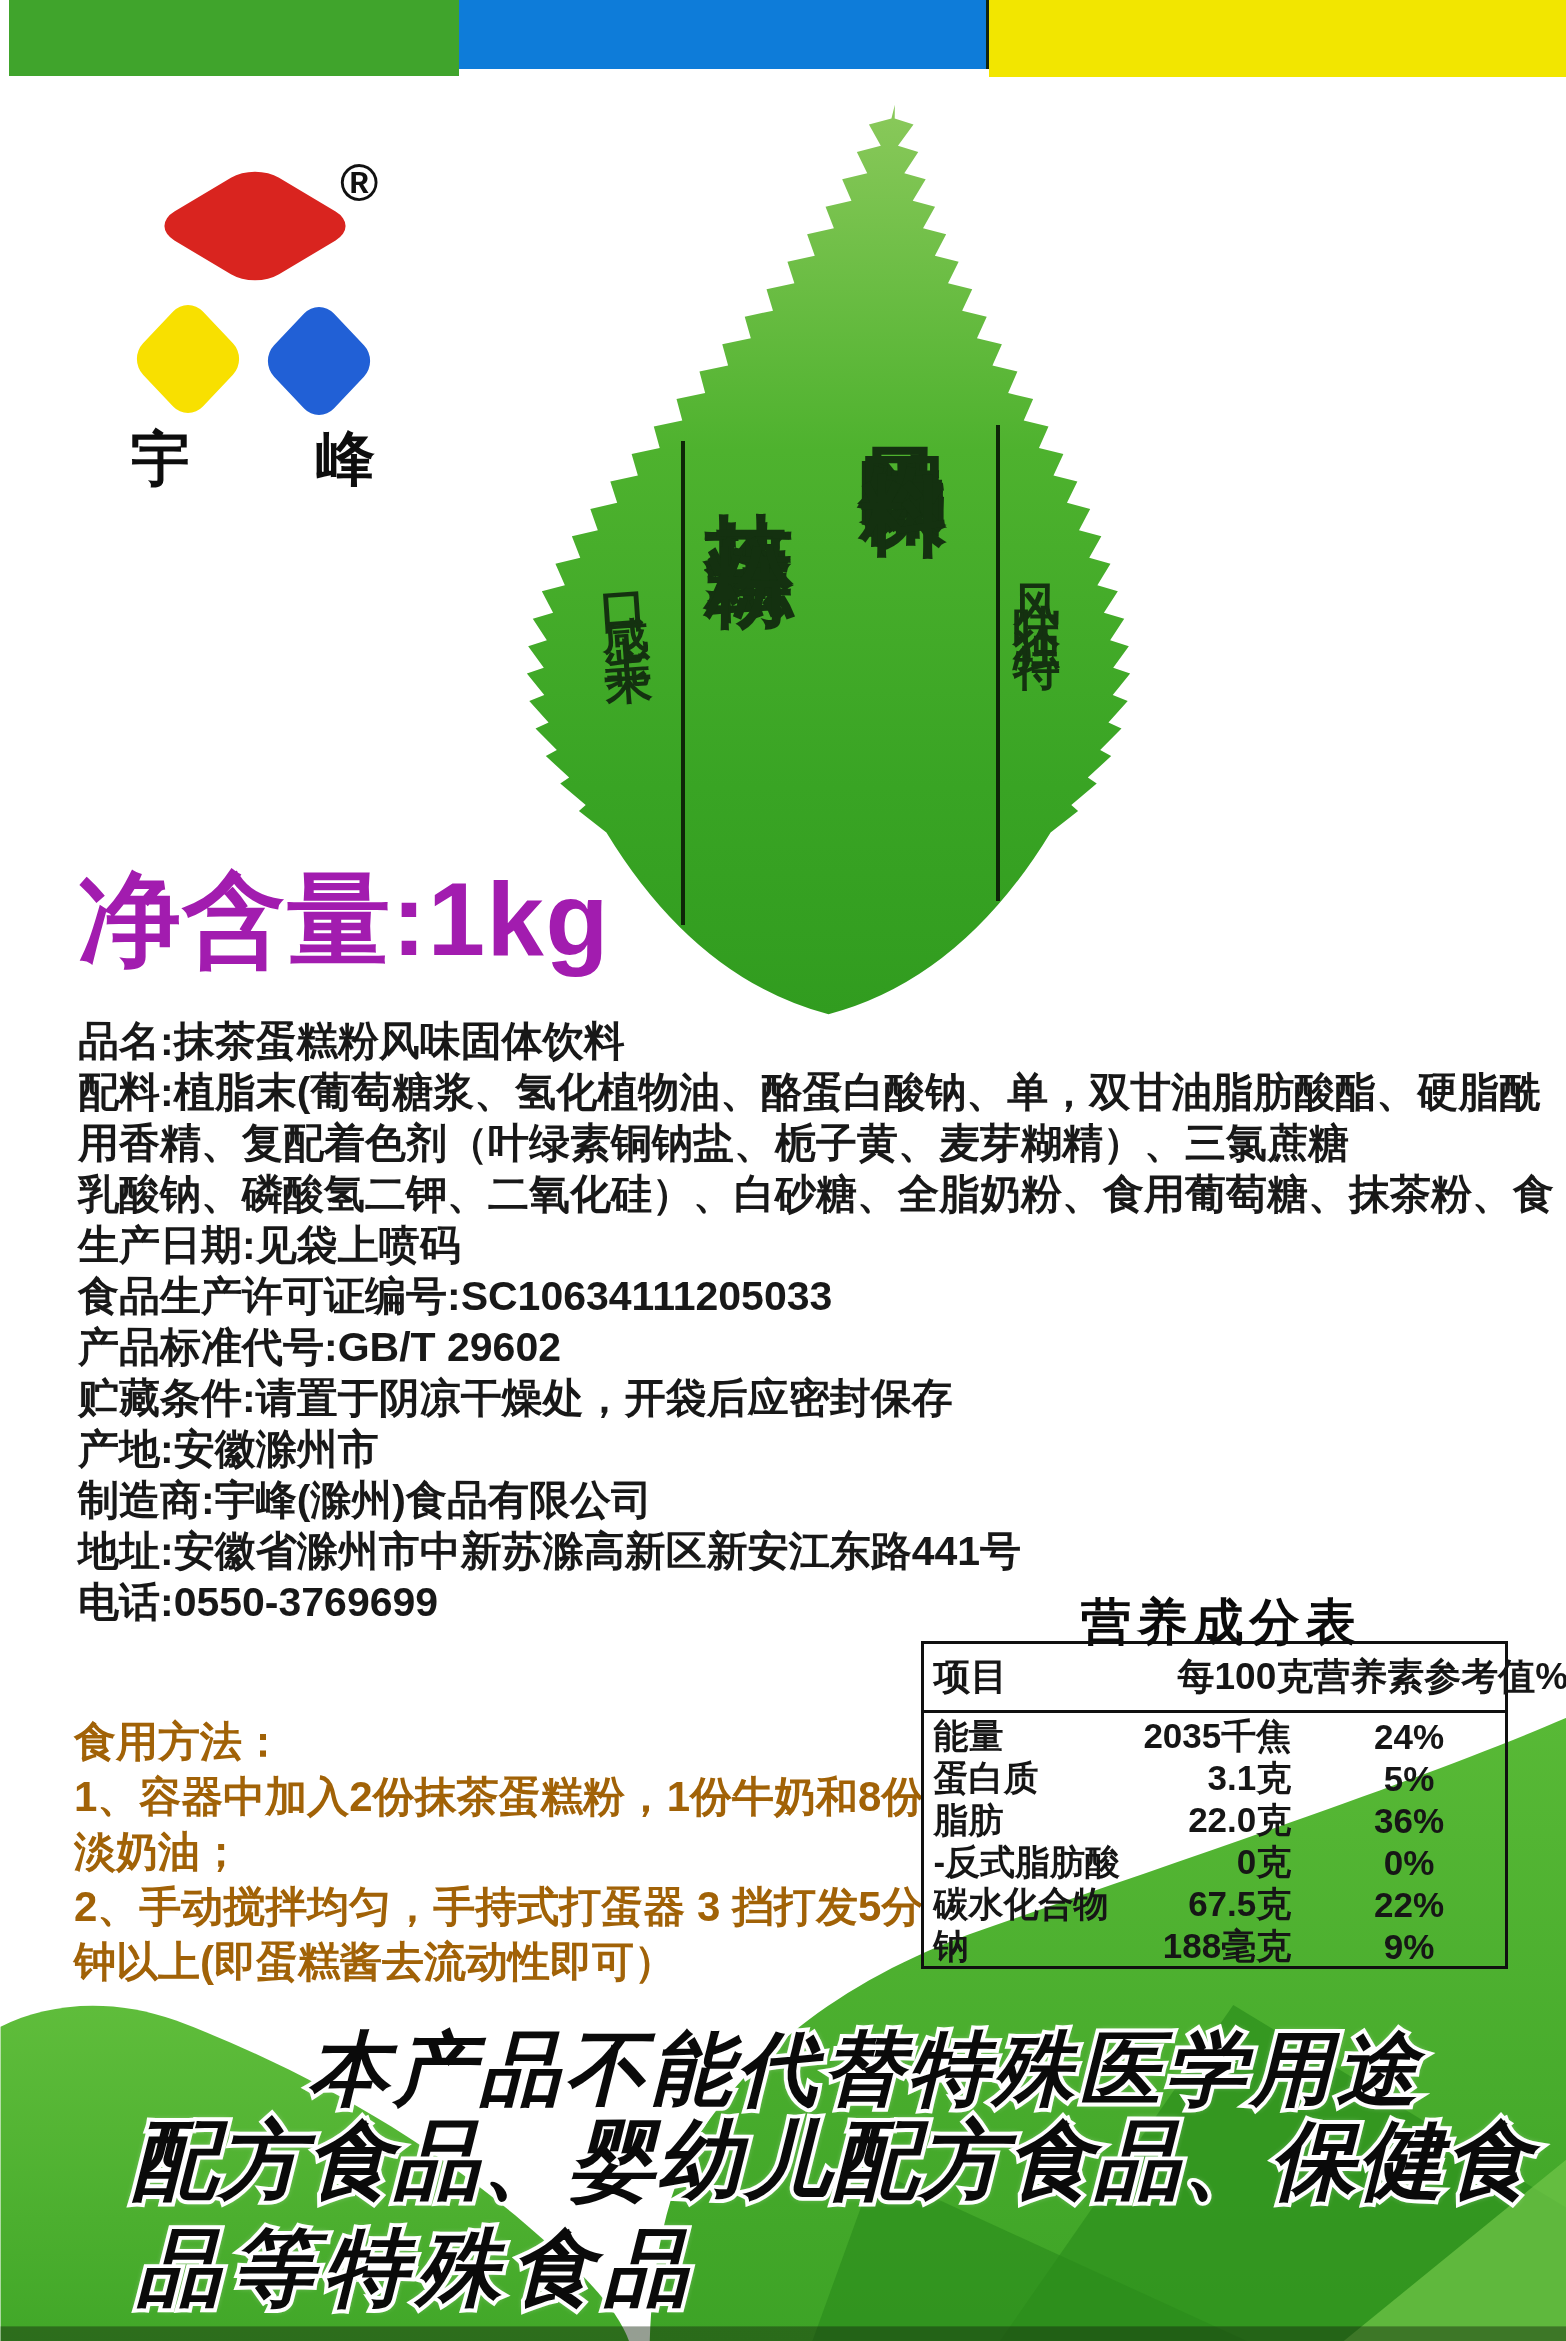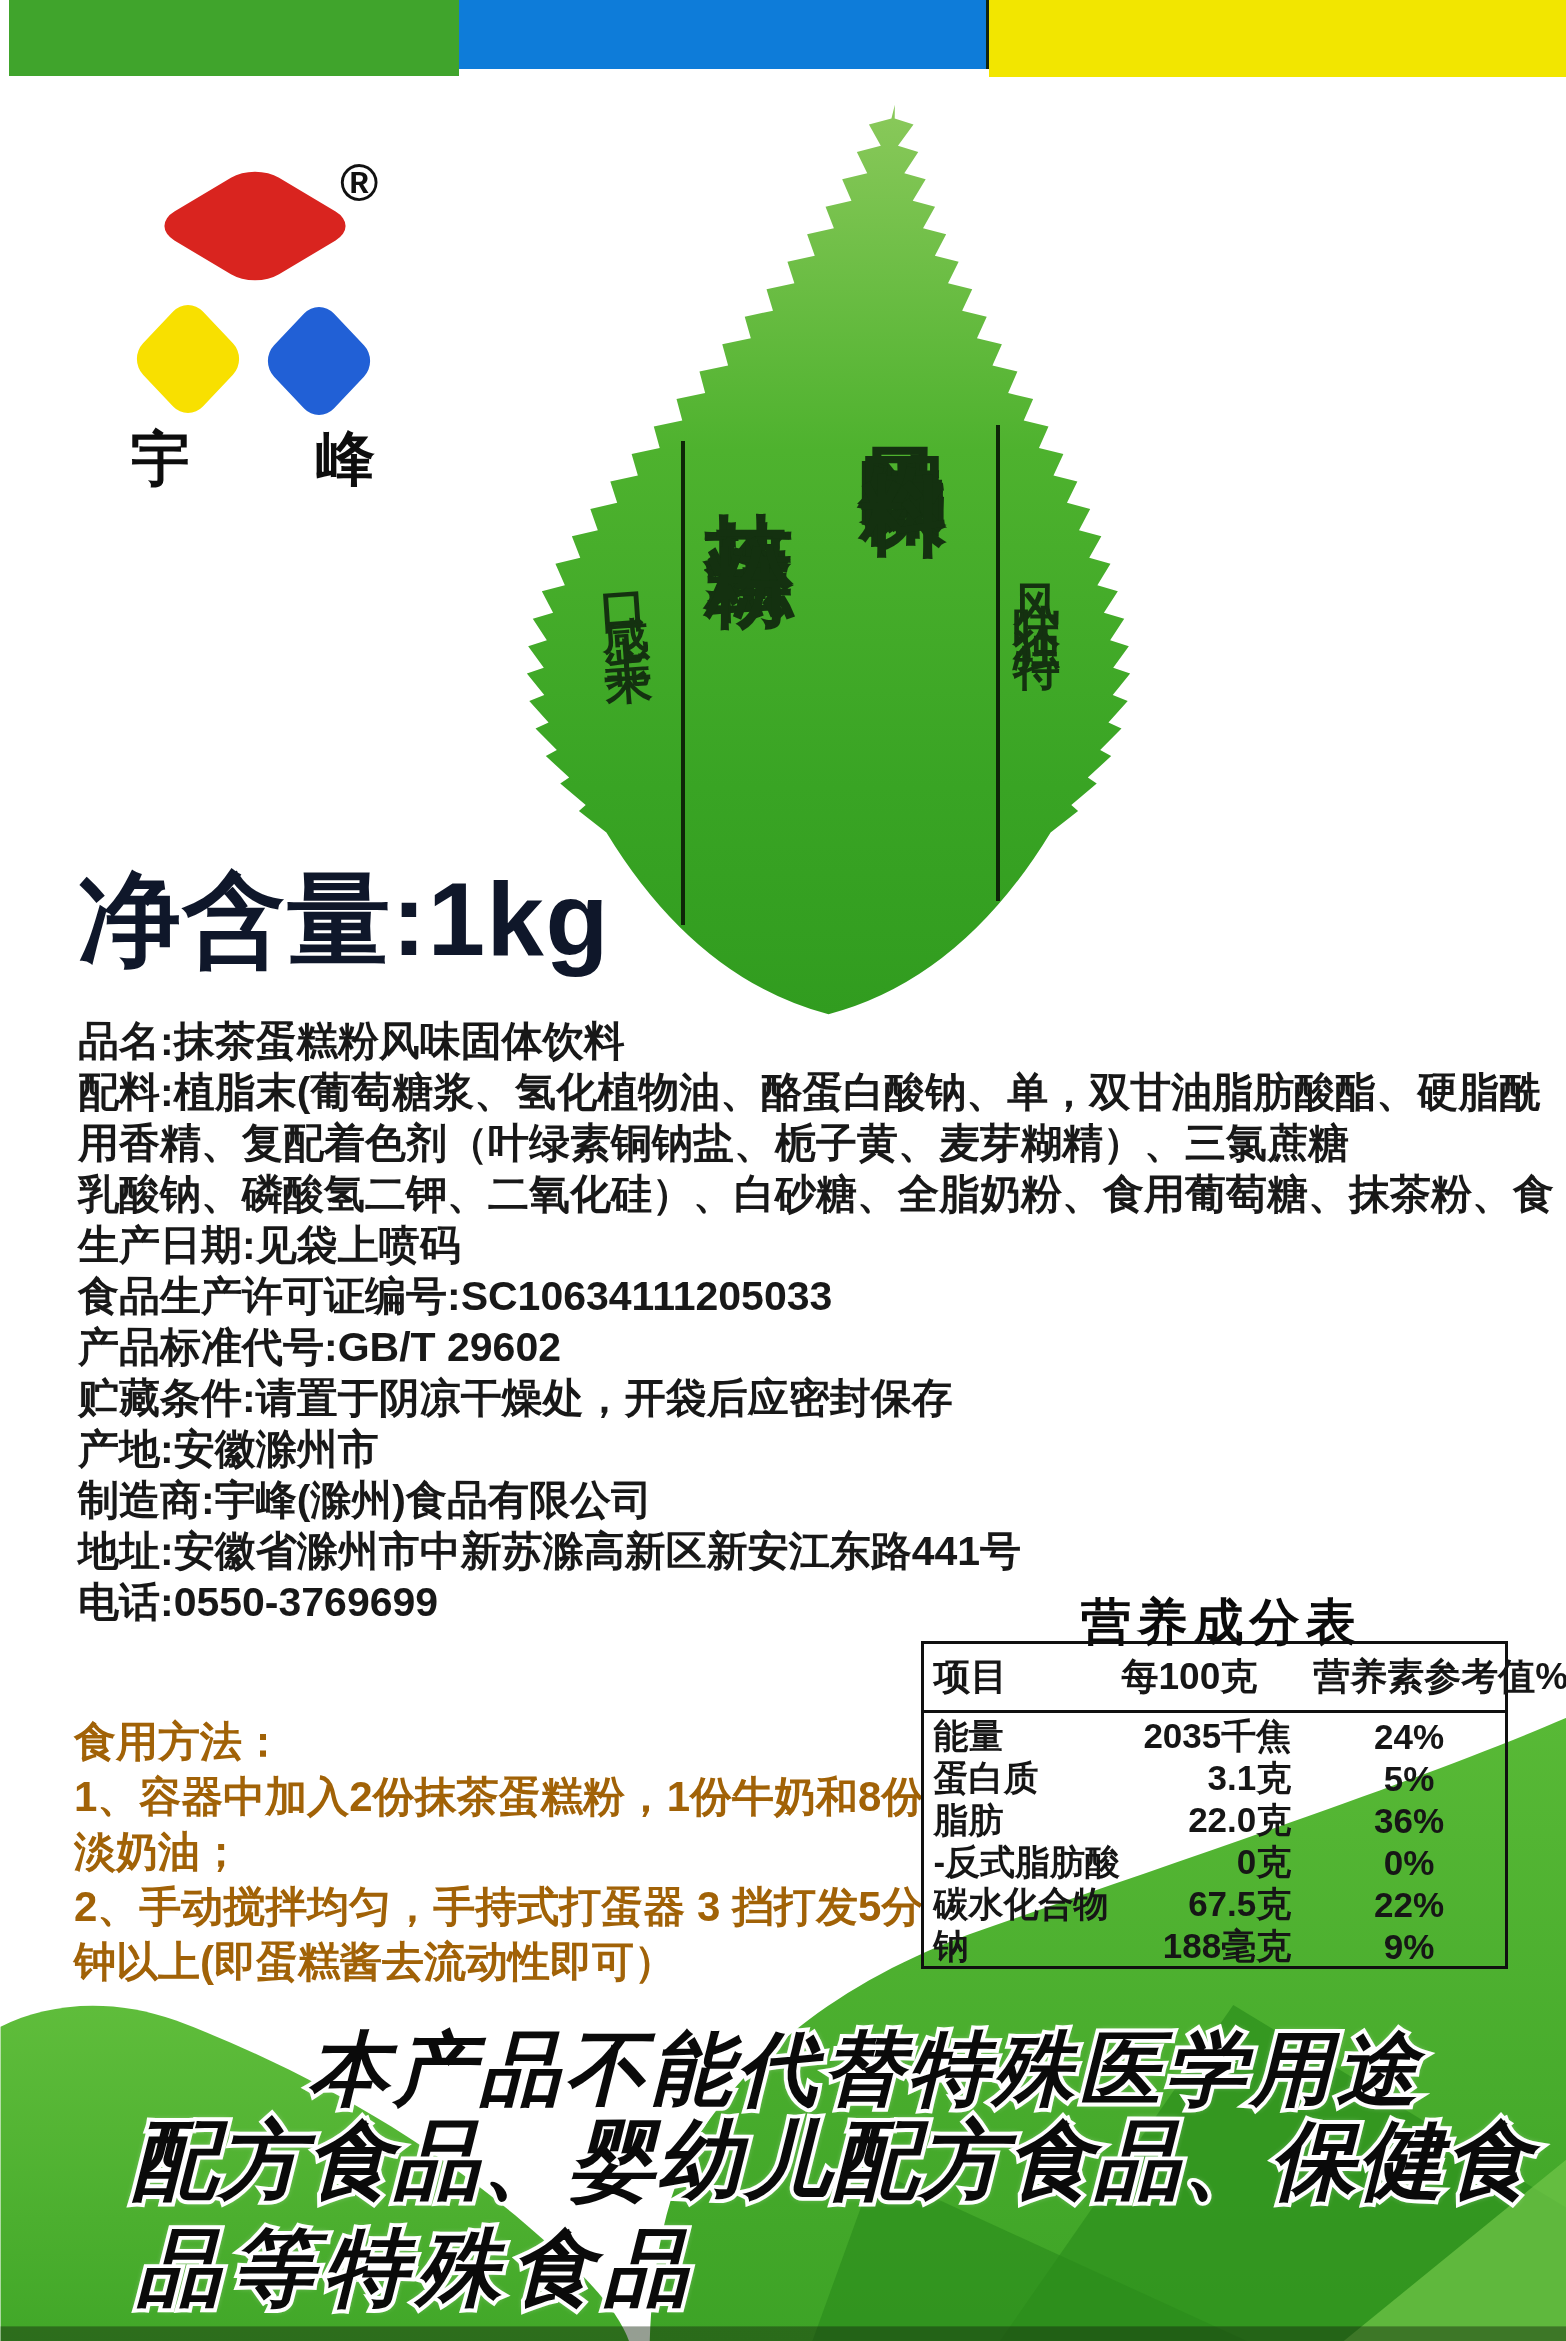--- a/index.html
+++ b/index.html
@@ -32,42 +32,42 @@
          color:#143110;font-weight:800;line-height:1;}
   #leaf-slogan-left{left:61px;top:454px;font-size:47px;letter-spacing:20px;transform:rotate(-4deg);}
   #leaf-col-product1{left:166px;top:336px;font-size:89px;letter-spacing:7.8px;}
   #leaf-col-product2{left:322px;top:273px;font-size:87px;letter-spacing:4.7px;}
   #leaf-slogan-right{left:475px;top:441px;font-size:47px;letter-spacing:20px;}
   .leaf-line{position:absolute;width:3.9px;background:#0e2608;}
   #leaf-line-1{left:142px;top:336px;height:484px;}
   #leaf-line-2{left:457px;top:320px;height:476px;}
 
   
-  #net-weight{left:78px;top:852px;font-size:103px;font-weight:900;color:#0f172a;letter-spacing:1.6px;}
+  #net-weight{left:78px;top:852px;font-size:103px;font-weight:900;color:#a21caf;letter-spacing:1.6px;}
 
   
   #info-block{left:78px;top:1016px;width:1483px;font-size:41px;font-weight:600;
               line-height:51px;white-space:nowrap;color:#181818;}
 
   
   #usage-block{left:74px;top:1714px;width:828px;font-size:42px;font-weight:600;
                line-height:55px;white-space:nowrap;color:#a16207;}
 
   
   #nutrition-title{left:1081px;top:1589px;font-size:50px;font-weight:800;letter-spacing:6.2px;color:#0b0b0b;z-index:3;}
   #nutrition-table{left:921px;top:1641px;width:587px;height:328px;border:3.9px solid #101010;
                    box-sizing:border-box;z-index:3;background:transparent;}
   #nutrition-header{display:grid;grid-template-columns:34% 33% 33%;align-items:center;
                     height:66px;border-bottom:3.9px solid #101010;font-size:37px;font-weight:800;}
   .nut-row{display:grid;grid-template-columns:34% 33% 33%;align-items:center;height:42px;
            font-size:35px;font-weight:600;}
   .nut-name{padding-left:9.4px;white-space:nowrap;}
   .nut-val{text-align:right;padding-right:22px;white-space:nowrap;}
   .nut-nrv{text-align:center;white-space:nowrap;}
-  #nutrition-header .nut-val{text-align:left;padding-right:0;}
+  #nutrition-header .nut-val{text-align:right;padding-right:0;}
 
   
   #bottom-svg{left:0;top:1593px;z-index:1;}
   .warn{position:absolute;z-index:4;font-weight:900;color:#0a0a0a;white-space:nowrap;
         -webkit-text-stroke:7.8px #ffffff;paint-order:stroke fill;
         text-shadow:0 0 7.8px rgba(255,255,255,.85);font-style:italic;}
   #warning-1{left:308px;top:2016px;font-size:81px;letter-spacing:4.7px;}
   #warning-2{left:131px;top:2103px;font-size:86px;letter-spacing:1.6px;}
   #warning-3{left:137px;top:2212px;font-size:84px;letter-spacing:9.4px;}
 </style>

